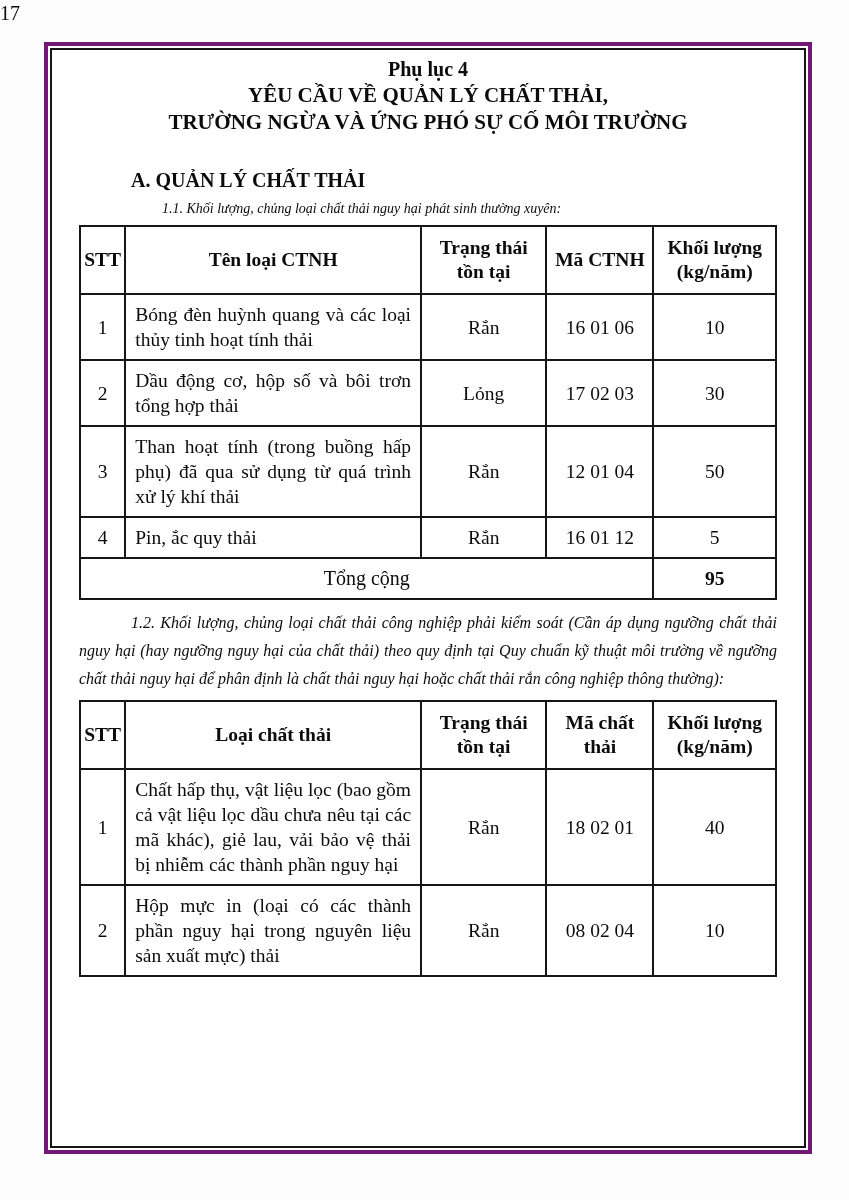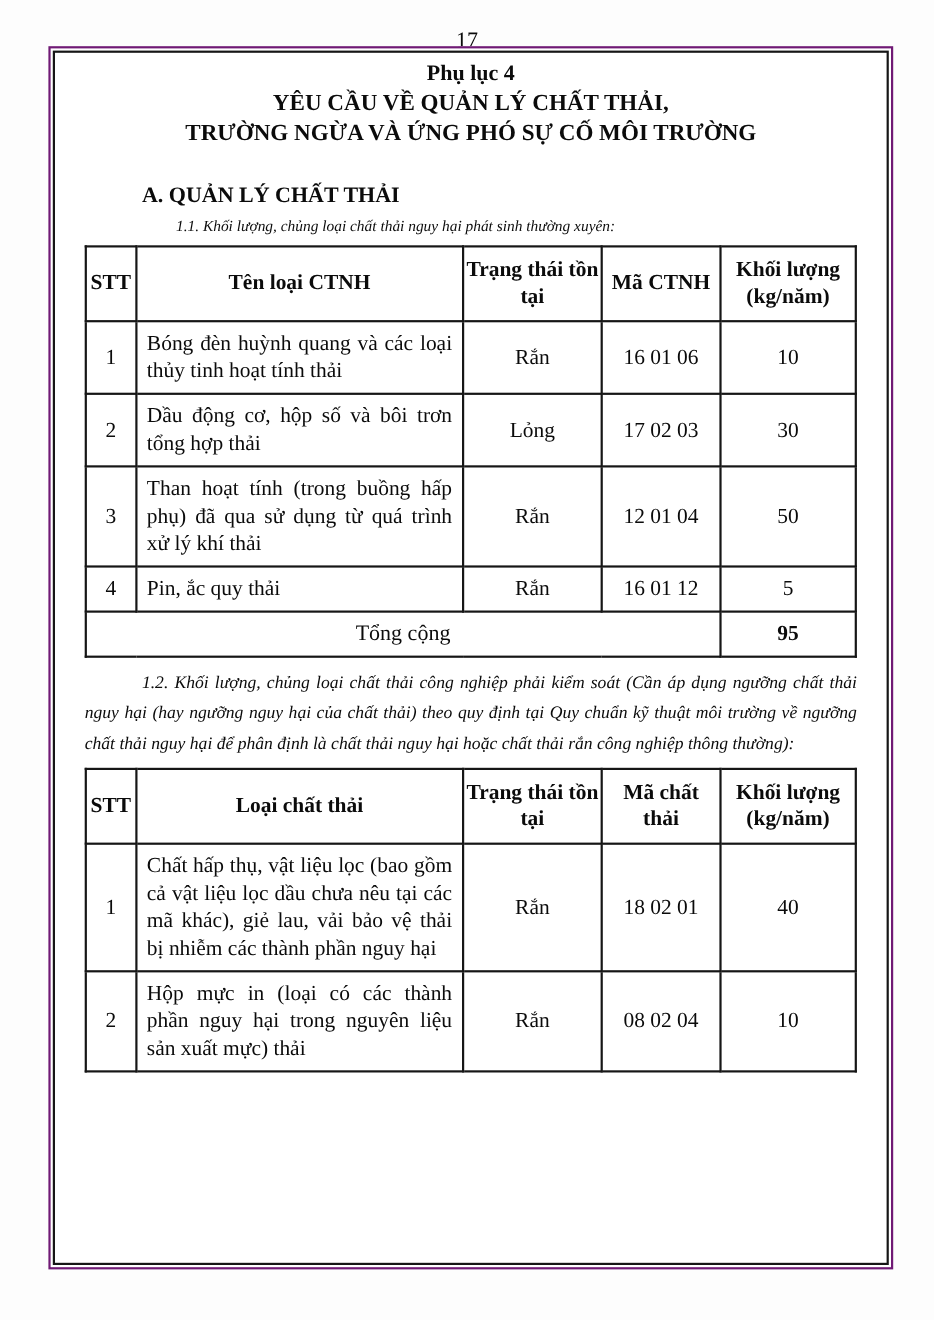--- a/index.html
+++ b/index.html
@@ -5,30 +5,29 @@
   * { box-sizing: border-box; }
   html, body {
     margin: 0; padding: 0;
     width: 849px; height: 1200px;
     background: #fdfdfd;
     color: #0b0b0b;
     font-family: "Liberation Serif", "DejaVu Serif", serif;
     overflow: hidden;
   }
   .page-number {
-    text-align: center;
     font-size: 20px;
     line-height: 26px;
-    padding-top: 24px;
+    padding-top: 0;
   }
   .frame {
     position: absolute;
     left: 44px; top: 42px;
     width: 768px; height: 1112px;
-    border: 2px solid #701a75;
+    border: 4px solid #701a75;
     padding: 2px;
     background: #fff;
   }
   .frame-inner {
     border: 2px solid #161616;
     width: 100%; height: 100%;
     padding: 6px 27px 0 27px;
     overflow: hidden;
   }
   .title-block { text-align: center; }

